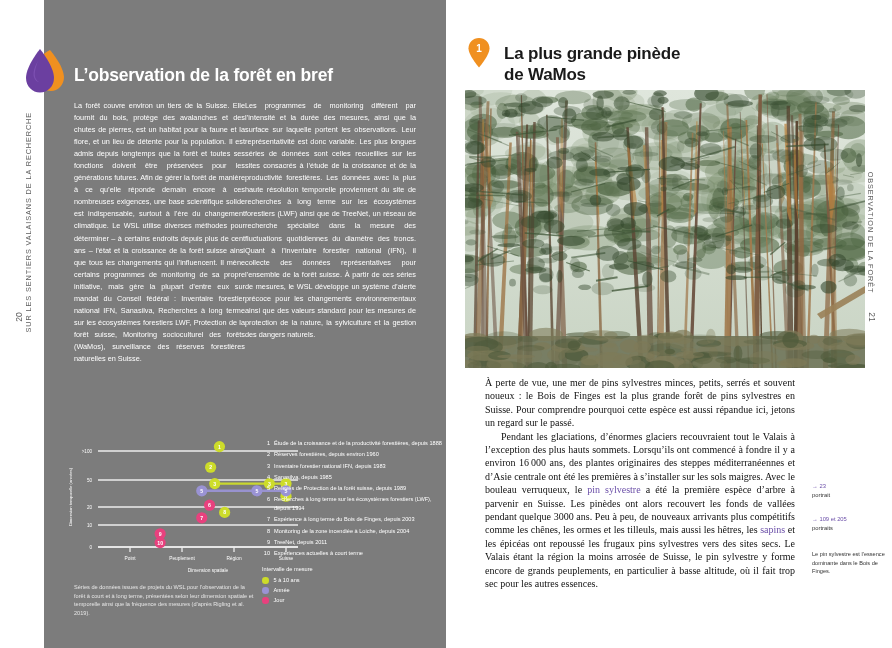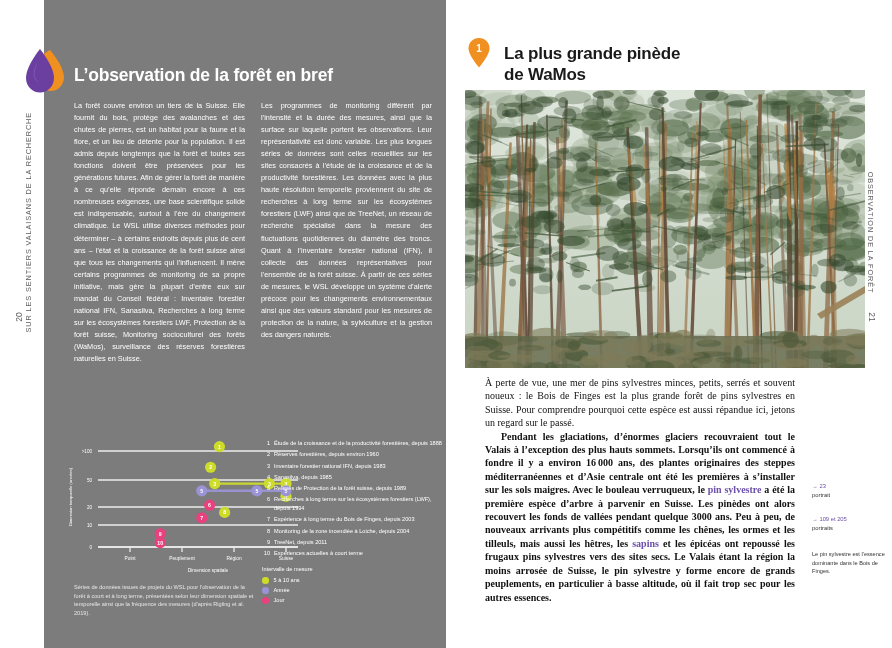--- a/index.html
+++ b/index.html
@@ -52,21 +52,21 @@
   h1.article-title{
     margin:0;
     position:absolute;top:48px;left:0;
     font-size:17.5px;
     font-weight:700;
     color:#ffffff;
     letter-spacing:-.2px;
   }
   .cols{
     position:absolute;top:83px;left:0;width:358px;
-    display:flex;gap:16px;
+    display:flex;
   }
   .col{
     width:171px;
     font-size:7.3px;
     line-height:12.05px;
     color:#ffffff;
     text-align:justify;
     hyphens:auto;
   }
   .col p{margin:0;}
@@ -117,21 +117,21 @@
   }
   .photo svg{display:block;}
   .body-right{
     position:absolute;left:39px;top:376px;width:310px;
     font-family:"Liberation Serif", serif;
     font-size:10px;line-height:13.4px;color:#111111;
     text-align:justify;
     hyphens:auto;
   }
   .body-right p{margin:0;}
-  .body-right p.indent{text-indent:16px;font-weight:bold;}
+  .body-right p.indent{text-indent:16px;}
   .link{color:#6b4fa8;}
   .margin-notes{
     position:absolute;left:366px;top:482px;width:74px;
     font-size:5.8px;line-height:8.6px;color:#333;
   }
   .margin-notes .mn{margin-bottom:0;}
   .margin-notes .ref{color:#6b4fa8;}
   .margin-notes .sub{color:#333;}
   .mn-gap{height:16px;}
   .mn-cap{margin-top:18px;font-size:5.6px;line-height:8.4px;color:#333;}

